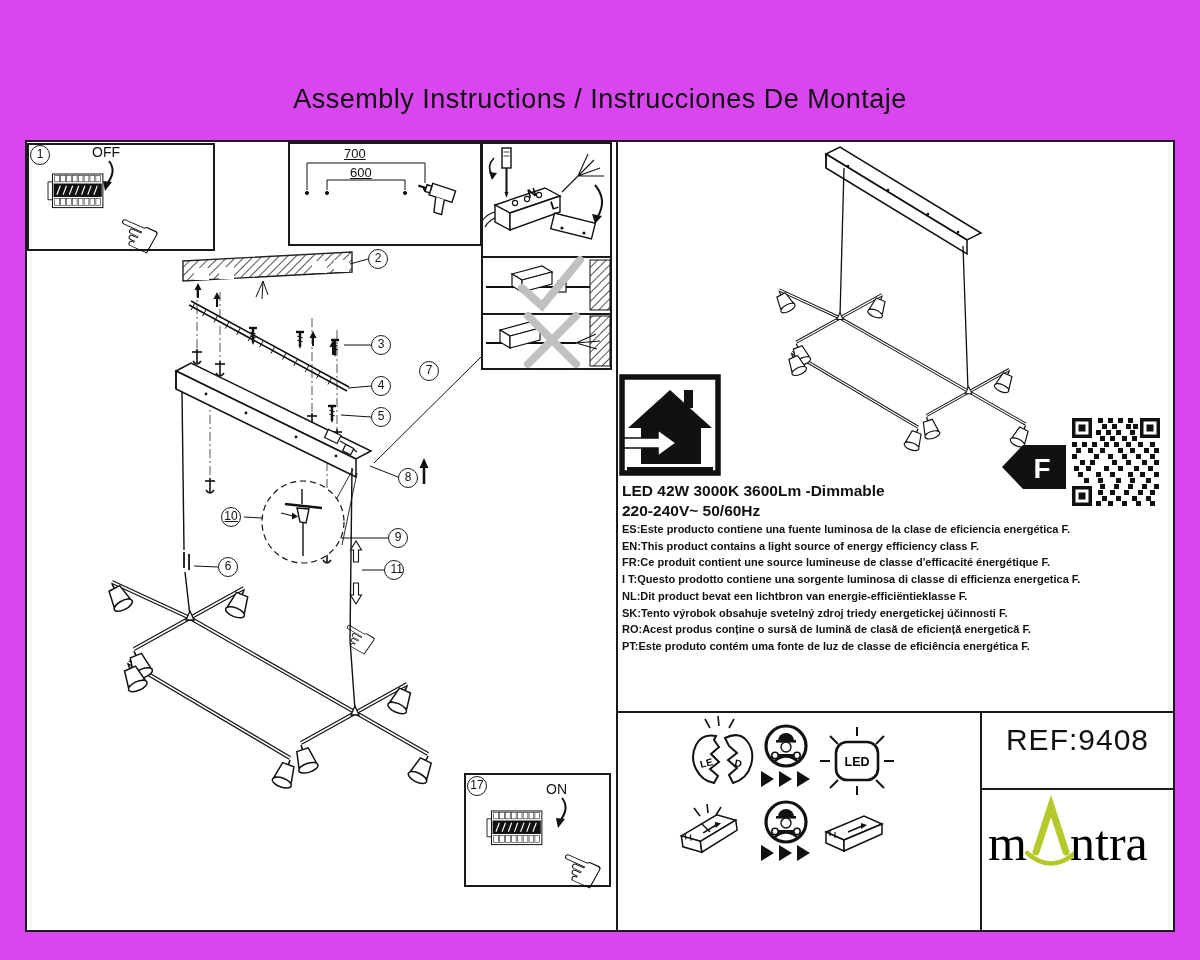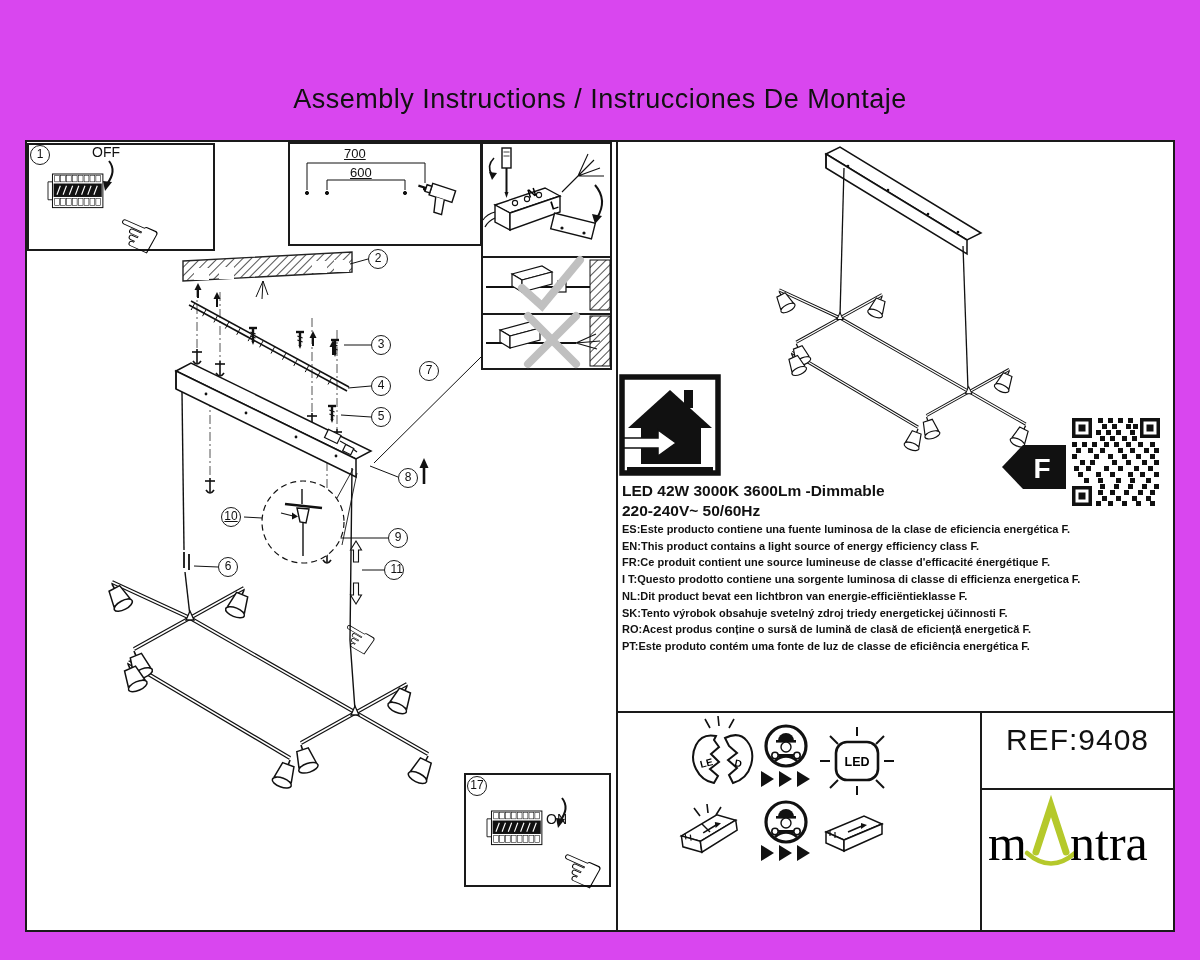--- a/index.html
+++ b/index.html
@@ -448,21 +448,21 @@
   <div class="callout" style="left:371px;top:407px;">5</div>
   <div class="callout" style="left:218px;top:557px;">6</div>
   <div class="callout" style="left:419px;top:361px;">7</div>
   <div class="callout" style="left:398px;top:468px;">8</div>
   <div class="callout" style="left:388px;top:528px;">9</div>
   <div class="callout" style="left:221px;top:507px;text-decoration:underline;">10</div>
   <div class="callout" style="left:384px;top:560px;text-align:right;">11</div>
   <div class="callout" style="left:467px;top:776px;">17</div>
 
   <div class="smalllabel" style="left:92px;top:144px;">OFF</div>
-  <div class="smalllabel" style="left:546px;top:811px;text-align:center;">ON</div>
+  <div class="smalllabel" style="left:546px;top:781px;text-align:center;">ON</div>
   <div class="dimlabel" style="left:344px;top:146px;">700</div>
   <div class="dimlabel" style="left:350px;top:165px;">600</div>
 
   <div id="specs">
     <div class="spec-big">LED 42W 3000K 3600Lm -Dimmable</div>
     <div class="spec-big">220-240V~  50/60Hz</div>
     <div class="lang">ES:Este producto contiene una fuente luminosa de la clase de eficiencia energética F.</div>
     <div class="lang">EN:This product contains a light source of energy efficiency class F.</div>
     <div class="lang">FR:Ce produit contient une source lumineuse de classe d'efficacité énergétique F.</div>
     <div class="lang">I T:Questo prodotto contiene una sorgente luminosa di classe di efficienza energetica F.</div>

